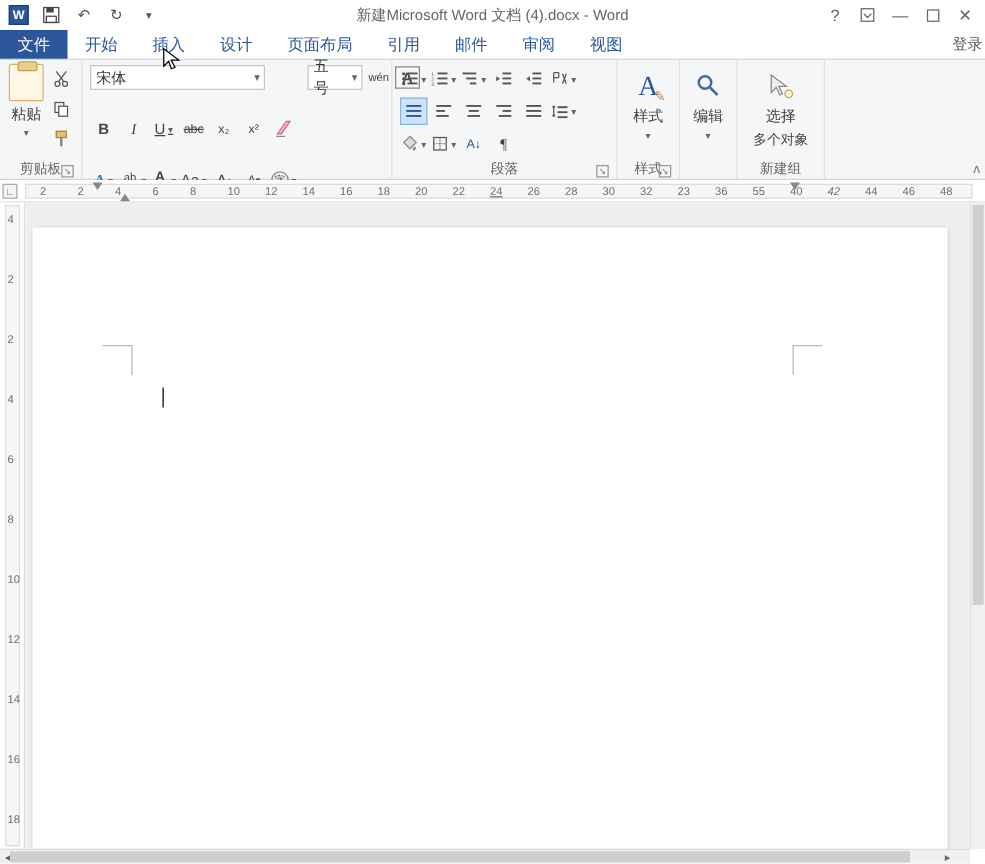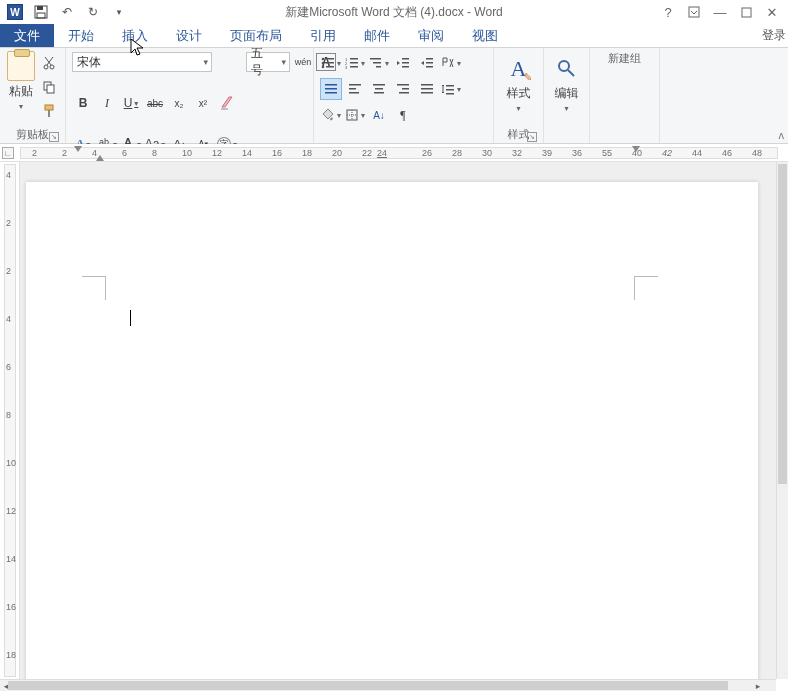--- a/index.html
+++ b/index.html
@@ -344,20 +344,21 @@
             </svg>
           </div>
         <div class="btn">
             <span style="font-size:10px;color:#2b579a">A↓</span>
           </div>
         <div class="btn">
             <span style="font-family:serif">¶</span>
           </div>
       </div>
     </div>
+    <div class="label"><span>段落</span><span class="dl">↘</span></div>
   </div>
 
   <div class="group" style="width:50px">
     <div class="body" style="justify-content:center">
       <div class="vbtn">
         <div class="vi">
             <span class="bigA" style="color:#2b579a">A<span class="brush">✎</span></span>
           </div>
         <div class="vl">样式</div>
         <div style="font-size:8px;color:#666">▾</div>
@@ -376,20 +377,32 @@
             </svg>
           </div>
         <div class="vl">编辑</div>
         <div style="font-size:8px;color:#666">▾</div>
       </div>
     </div>
     <div class="label"></div>
   </div>
 
   <div class="group newgrp" style="width:70px">
+    <div class="body" style="justify-content:center">
+      <div class="vbtn">
+        <div class="vi">
+            <svg width="24" height="24" viewBox="0 0 24 24">
+              <path d="M4 3l0 14 4-4 3 6 2-1-3-6h6z" fill="#eee" stroke="#888"></path>
+              <circle cx="18" cy="18" r="3" fill="none" stroke="#d0a030"></circle>
+            </svg>
+          </div>
+        <div class="vl">选择</div>
+        <div class="vl" style="font-size:11px">多个对象</div>
+      </div>
+    </div>
     <div class="label">新建组</div>
   </div>
 
   <div class="collapse">ʌ</div>
 </div>
 
 <div class="hruler">
   <div class="corner">∟</div>
   <div class="track"></div>
   <div id="hticks">
@@ -398,26 +411,26 @@
       <span class="tick" style="left: 92px;">4</span>
       <span class="tick" style="left: 122px;">6</span>
       <span class="tick" style="left: 152px;">8</span>
       <span class="tick" style="left: 182px;">10</span>
       <span class="tick" style="left: 212px;">12</span>
       <span class="tick" style="left: 242px;">14</span>
       <span class="tick" style="left: 272px;">16</span>
       <span class="tick" style="left: 302px;">18</span>
       <span class="tick" style="left: 332px;">20</span>
       <span class="tick" style="left: 362px;">22</span>
-      <span class="tick" style="left: 377px; text-decoration: underline;">24</span>
+      <span class="tick" style="left: 392px; text-decoration: underline;">24</span>
       <span class="tick" style="left: 422px;">26</span>
       <span class="tick" style="left: 452px;">28</span>
       <span class="tick" style="left: 482px;">30</span>
       <span class="tick" style="left: 512px;">32</span>
-      <span class="tick" style="left: 542px;">39</span>
+      <span class="tick" style="left: 542px;">23</span>
       <span class="tick" style="left: 572px;">36</span>
       <span class="tick" style="left: 602px;">55</span>
       <span class="tick" style="left: 632px;">40</span>
       <span class="tick" style="left: 662px; font-style: italic;">42</span>
       <span class="tick" style="left: 692px;">44</span>
       <span class="tick" style="left: 722px;">46</span>
       <span class="tick" style="left: 752px;">48</span>
     </div>
   <div class="ind" style="left:96px"></div>
   <div class="ind" style="left:74px;transform:rotate(180deg);top:2px"></div>

